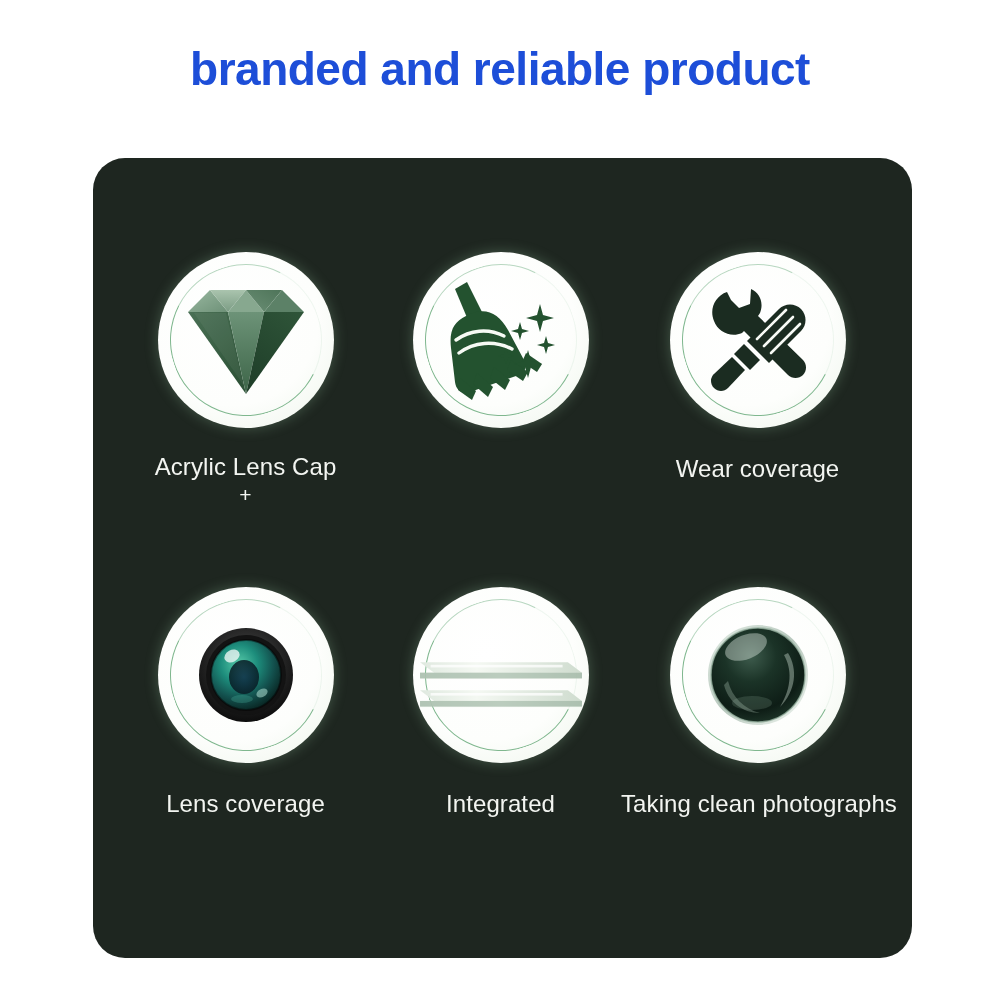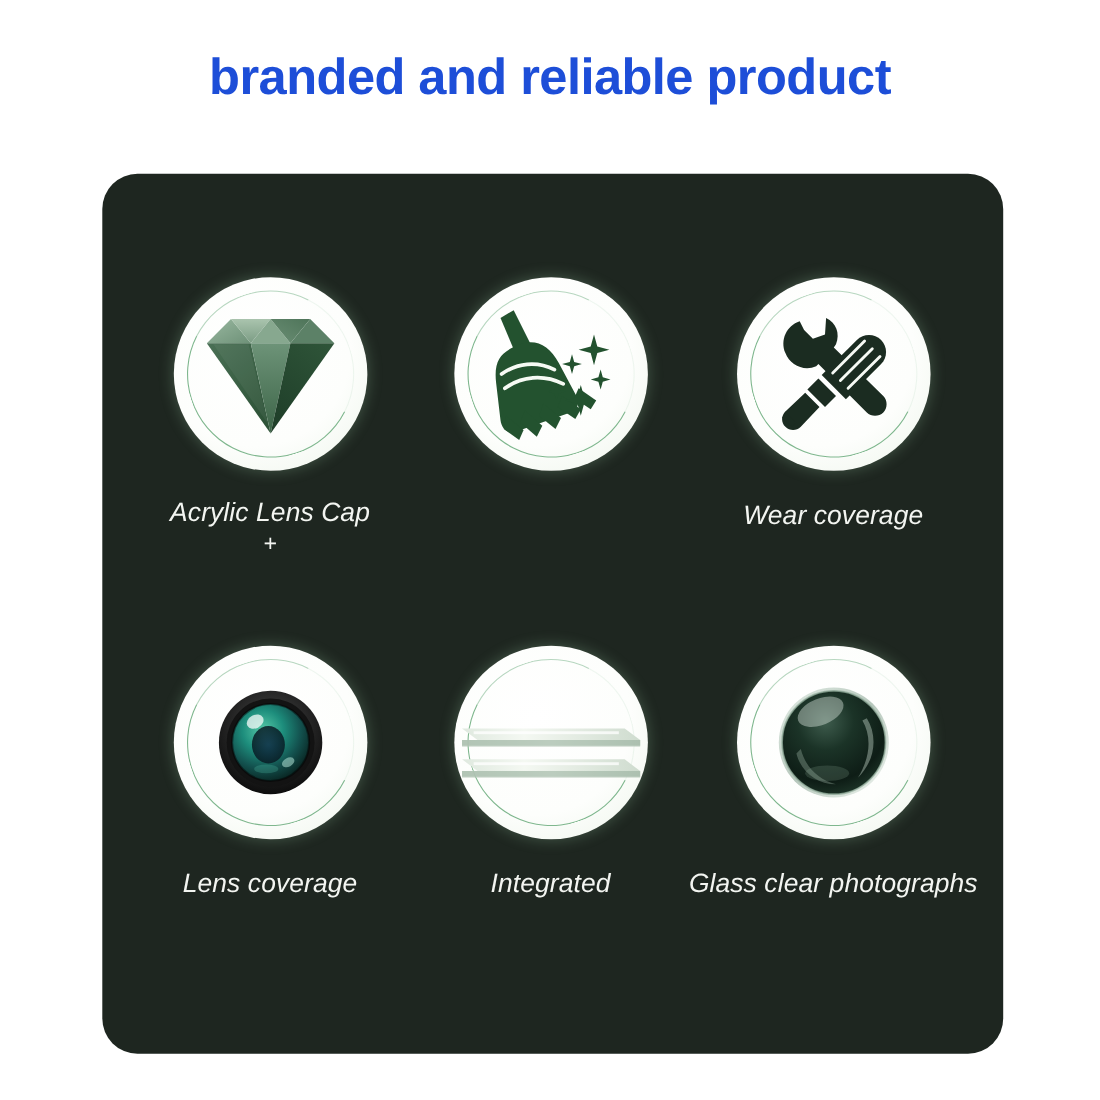--- a/index.html
+++ b/index.html
@@ -50,21 +50,20 @@
     border-radius: 32px;
   }
 
   
   .grid {
     position: absolute;
     left: 0;
     top: 0;
     width: 819px;
     height: 732px;
-    font-style: italic;
   }
 
   .cell {
     position: absolute;
     width: 273px;
     text-align: center;
   }
   .cell.r1 { top: 94px; }
   .cell.r2 { top: 429px; }
   .cell.c1 { left: 16px; }
@@ -355,19 +354,19 @@
 
               <path d="M82,30 C92,46 90,68 74,84 C86,64 86,46 78,32 Z" fill="#cfe2d4" opacity="0.40"></path>
 
               <path d="M22,58 C26,74 38,86 54,90 C36,90 22,78 18,62 Z" fill="#b9cfc0" opacity="0.30"></path>
               <ellipse cx="46" cy="80" rx="20" ry="7" fill="#9fc0ab" opacity="0.18"></ellipse>
               <circle cx="52" cy="52" r="47" fill="none" stroke="#93ae9c" stroke-width="1.6" opacity="0.75"></circle>
             </svg>
           </div>
         </div>
         <div class="caption tight">
-          <span class="ln">Glass clear photographs</span>
+          <span class="ln">Taking clean photographs</span>
         </div>
       </div>
 
     </div>
   </div>
 </div>
 
 </body></html>

